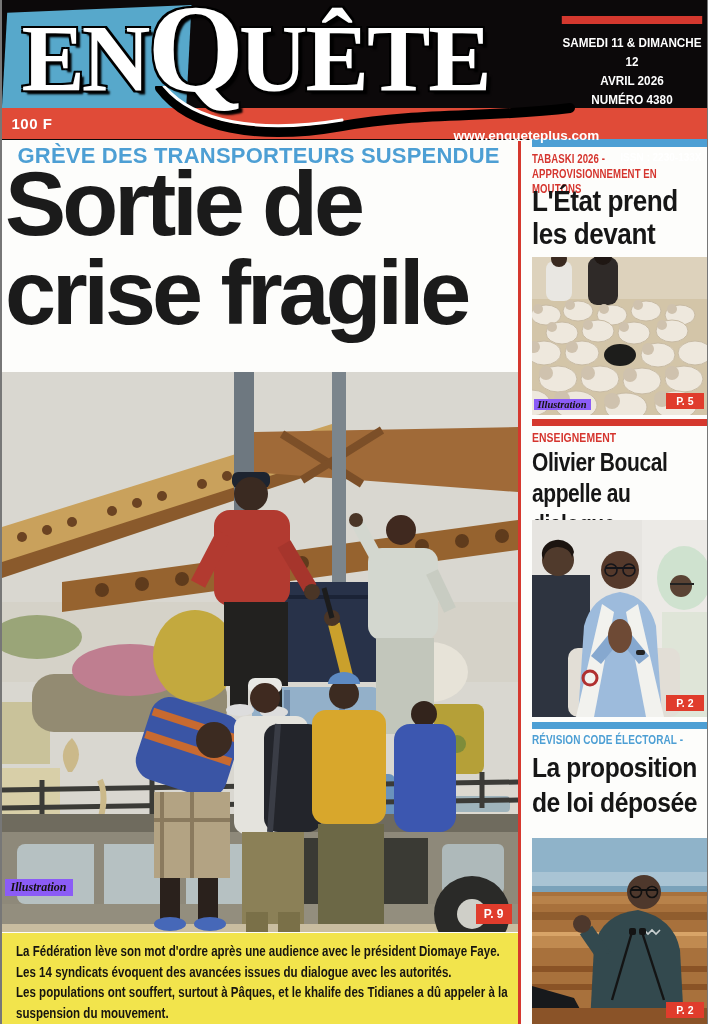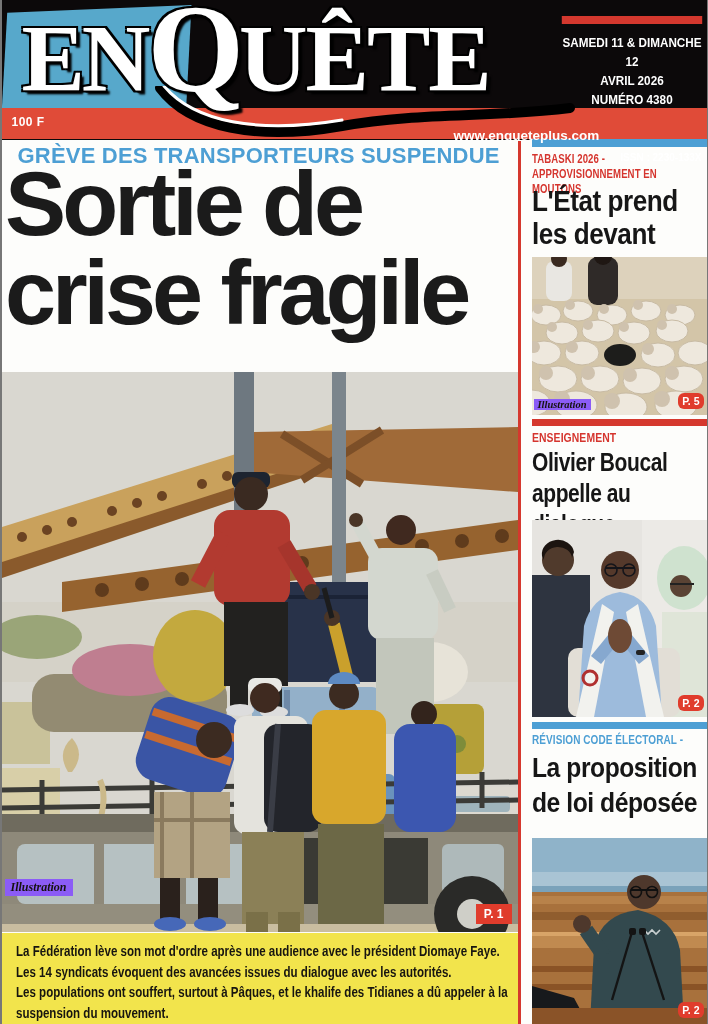--- a/index.html
+++ b/index.html
@@ -15,21 +15,21 @@
         text-shadow:2px 2px 0 #000,-2px -2px 0 #000,2px -2px 0 #000,-2px 2px 0 #000,4px 4px 2px #000;}
   .logo .l1{font-size:95px;letter-spacing:-3px;}
   .logo .l2{font-size:124px;letter-spacing:-5px;}
   .logo .l3{font-size:95px;letter-spacing:-2px;}
   .date-block{position:absolute;right:-6px;top:16px;width:168px;color:#fff;font-weight:bold;
               font-size:13px;line-height:19px;text-align:center;transform:scaleX(.9);
               transform-origin:center top;z-index:2;}
   .date-bar{height:8px;background:#d4382e;margin:0 6px 9px 6px;}
   .red-strip{position:absolute;left:0;top:108px;width:708px;height:31px;background:#e04b38;
              color:#fff;font-weight:bold;z-index:1;}
-  .price{position:absolute;left:10px;top:7px;font-size:12px;letter-spacing:.5px;}
+  .price{position:absolute;left:10px;top:7px;font-size:15px;letter-spacing:.5px;}
   .website{position:absolute;left:452px;top:20px;font-size:13.5px;}
   .issn{position:absolute;right:8px;top:8px;font-size:10px;margin-top:36px;}
   
   .divider-v{position:absolute;left:516px;top:141px;width:3px;height:883px;background:#d5382e;}
   
   .lead-kicker{position:absolute;left:16px;top:143px;font-size:22px;font-weight:bold;
                color:#4d9fd4;letter-spacing:.2px;}
   .lead-headline{position:absolute;left:3px;top:160px;font-size:90px;font-weight:bold;
                  color:#1b1b1b;line-height:89px;letter-spacing:-4px;transform:scaleX(1.02);
                  transform-origin:left top;}
@@ -47,21 +47,21 @@
   .rc{position:absolute;left:530px;width:175px;}
   .rc-bar-blue{background:#4d9fd4;}
   .rc-bar-red{background:#d5382e;}
   .rc-kicker{font-weight:bold;font-size:12px;line-height:15px;width:218px;
              transform:scaleX(.8);transform-origin:left top;letter-spacing:.1px;}
   .rc-kicker.red{color:#d5352e;}
   .rc-kicker.blue{color:#4d9fd4;}
   .rc-headline{color:#161616;font-weight:bold;transform-origin:left top;letter-spacing:-.5px;}
   .rc-photo{position:absolute;left:530px;width:175px;overflow:hidden;}
   .rc-chip{left:2px;bottom:5px;font-size:10.5px;padding:0 4px;}
-  .rc-badge{right:3px;bottom:6px;font-size:10.5px;padding:2px 4px;border-radius:6px;}
+  .rc-badge{right:3px;bottom:6px;font-size:10.5px;padding:2px 10px;}
 </style>
 </head>
 <body>
 
 <div class="page">
 
   <header class="masthead">
     <div class="logo-blue"></div>
     <svg class="q-swash" width="430" height="60" viewBox="0 0 430 60">
       <path d="M8,2 C38,42 105,55 190,40 C268,26 340,32 418,22" fill="none" stroke="#000" stroke-width="10" stroke-linecap="round"></path>
@@ -226,21 +226,21 @@
         <circle cx="342" cy="322" r="15" fill="#3c2b21"></circle>
         <path d="M326,312 a16,12 0 0 1 32,0 z" fill="#5d8ac2"></path>
         <rect x="310" y="338" width="74" height="114" rx="14" fill="#d8a72c"></rect>
         <rect x="316" y="452" width="66" height="100" fill="#6c6846"></rect>
       </g>
 
       <circle cx="470" cy="542" r="38" fill="#2a2a28"></circle>
       <circle cx="470" cy="542" r="15" fill="#cfcfc8"></circle>
     </svg>
     <span class="caption-chip lead-chip">Illustration</span>
-    <span class="badge lead-badge">P. 1</span>
+    <span class="badge lead-badge">P. 9</span>
   </div>
 
   <div class="summary-box">
     <div class="summary-line">La Fédération lève son mot d'ordre après une audience avec le président Diomaye Faye.</div>
     <div class="summary-line">Les 14 syndicats évoquent des avancées issues du dialogue avec les autorités.</div>
     <div class="summary-line">Les populations ont souffert, surtout à Pâques, et le khalife des Tidianes a dû appeler à la suspension du mouvement.</div>
   </div>
 
   <div class="rc rc-bar-blue" style="top:139px;height:8px;"></div>
 

